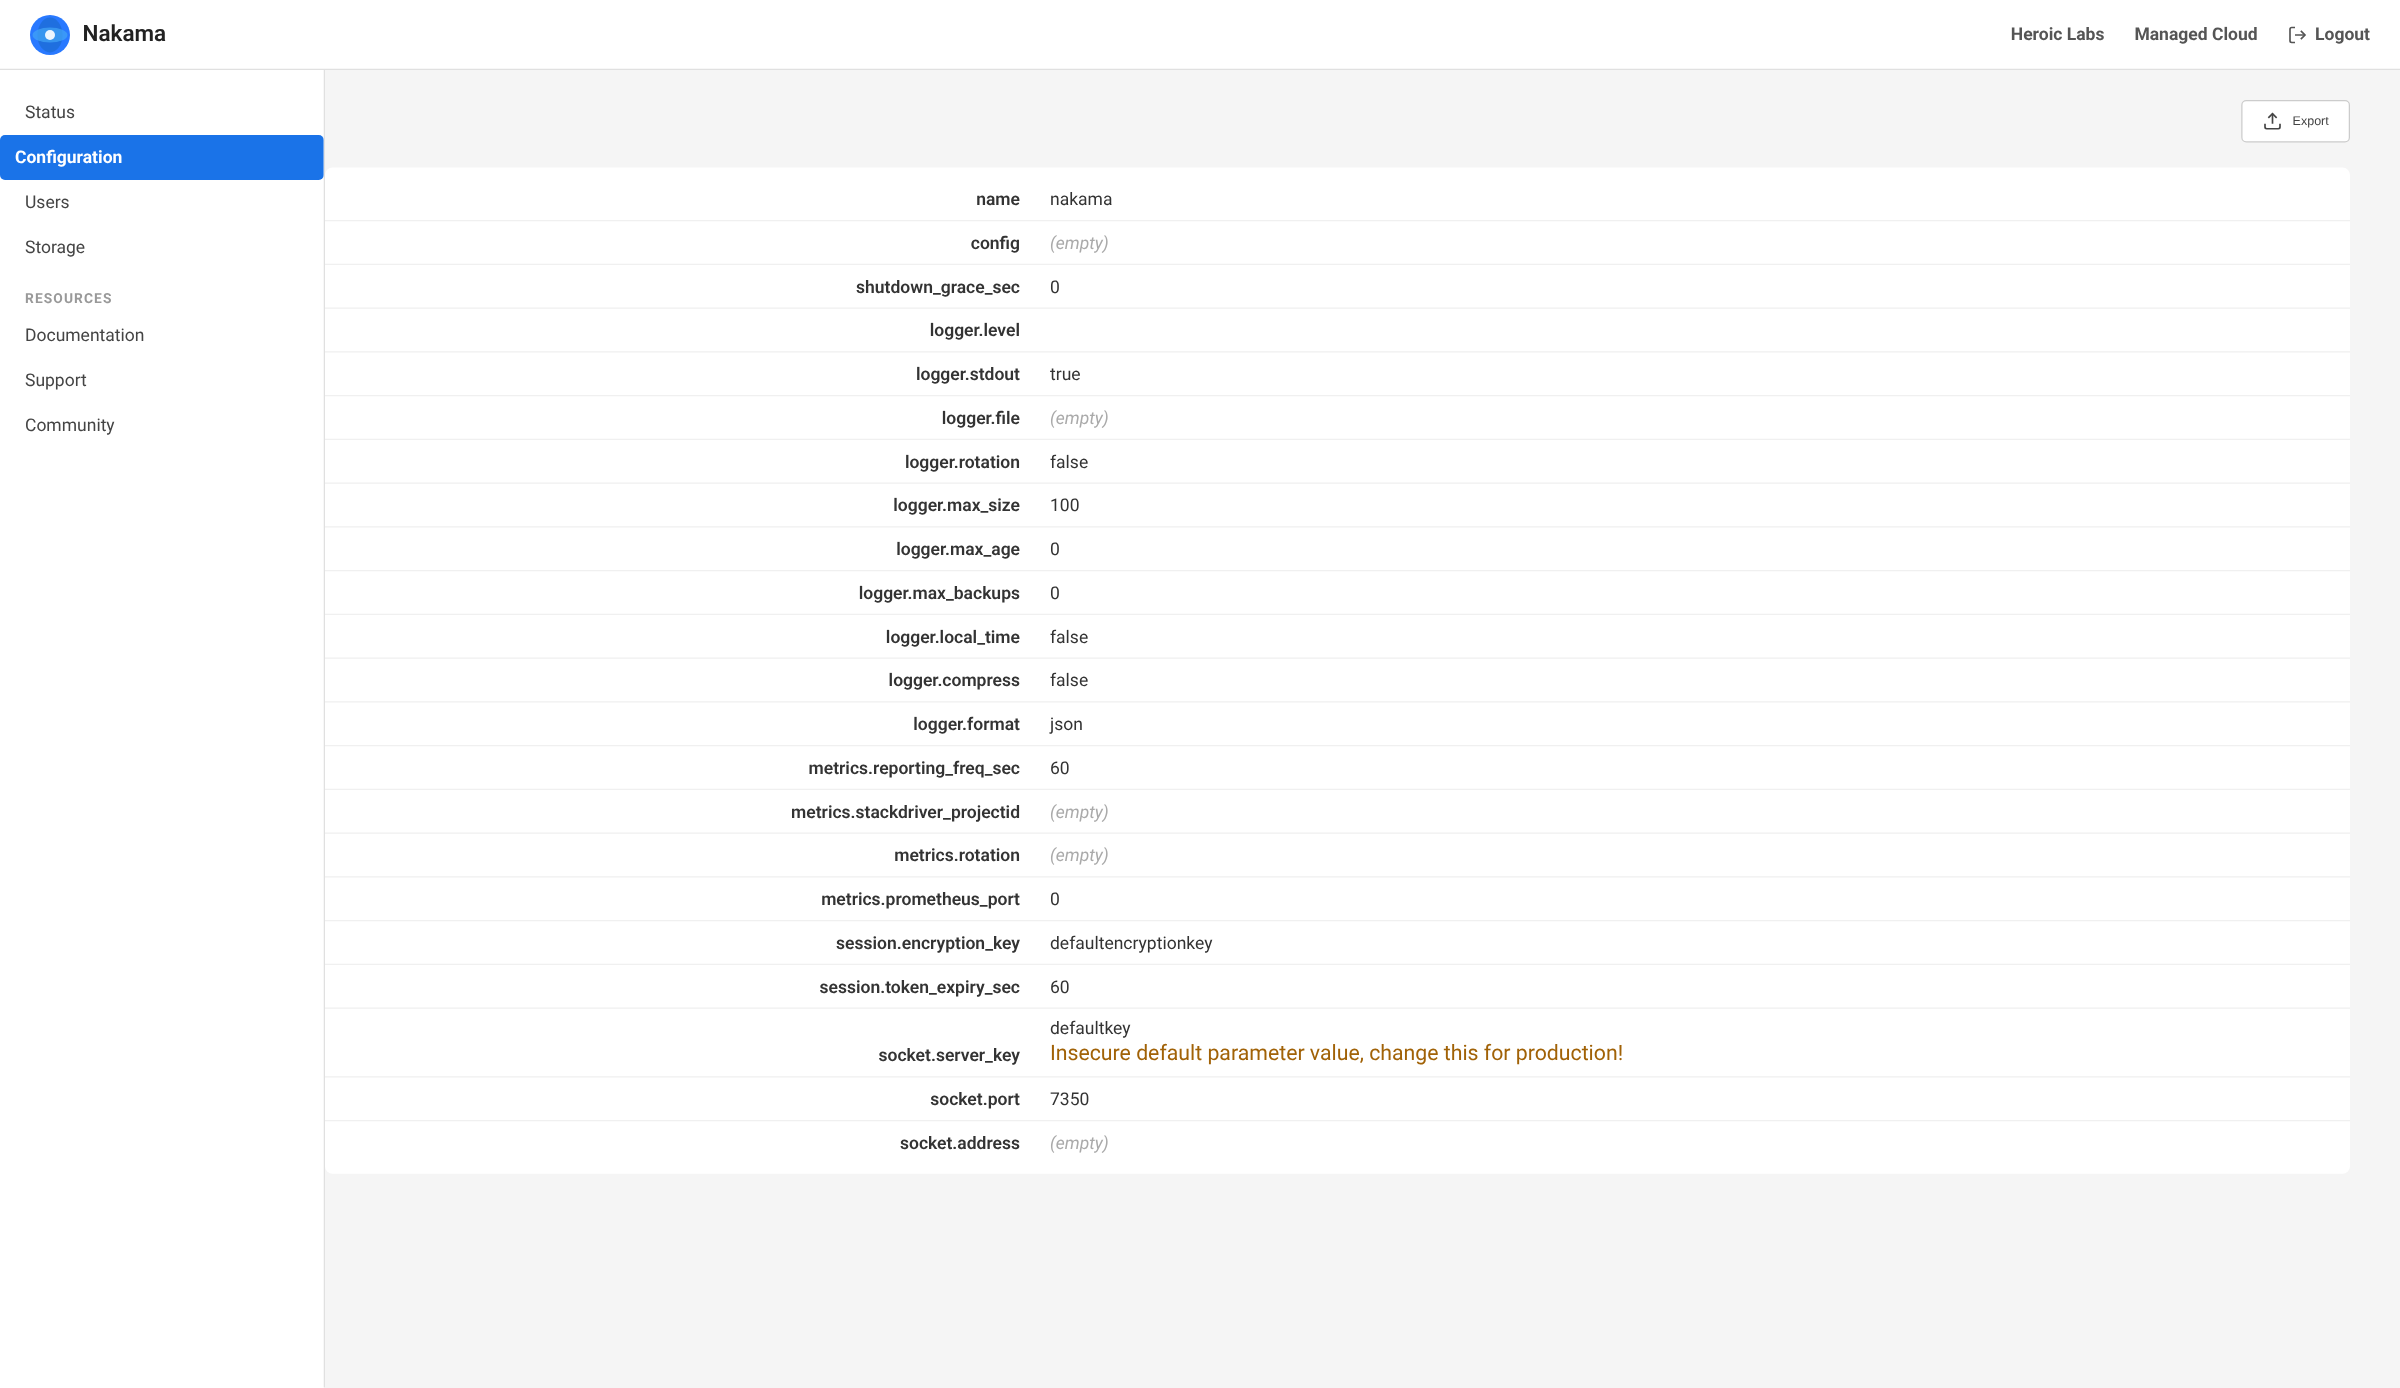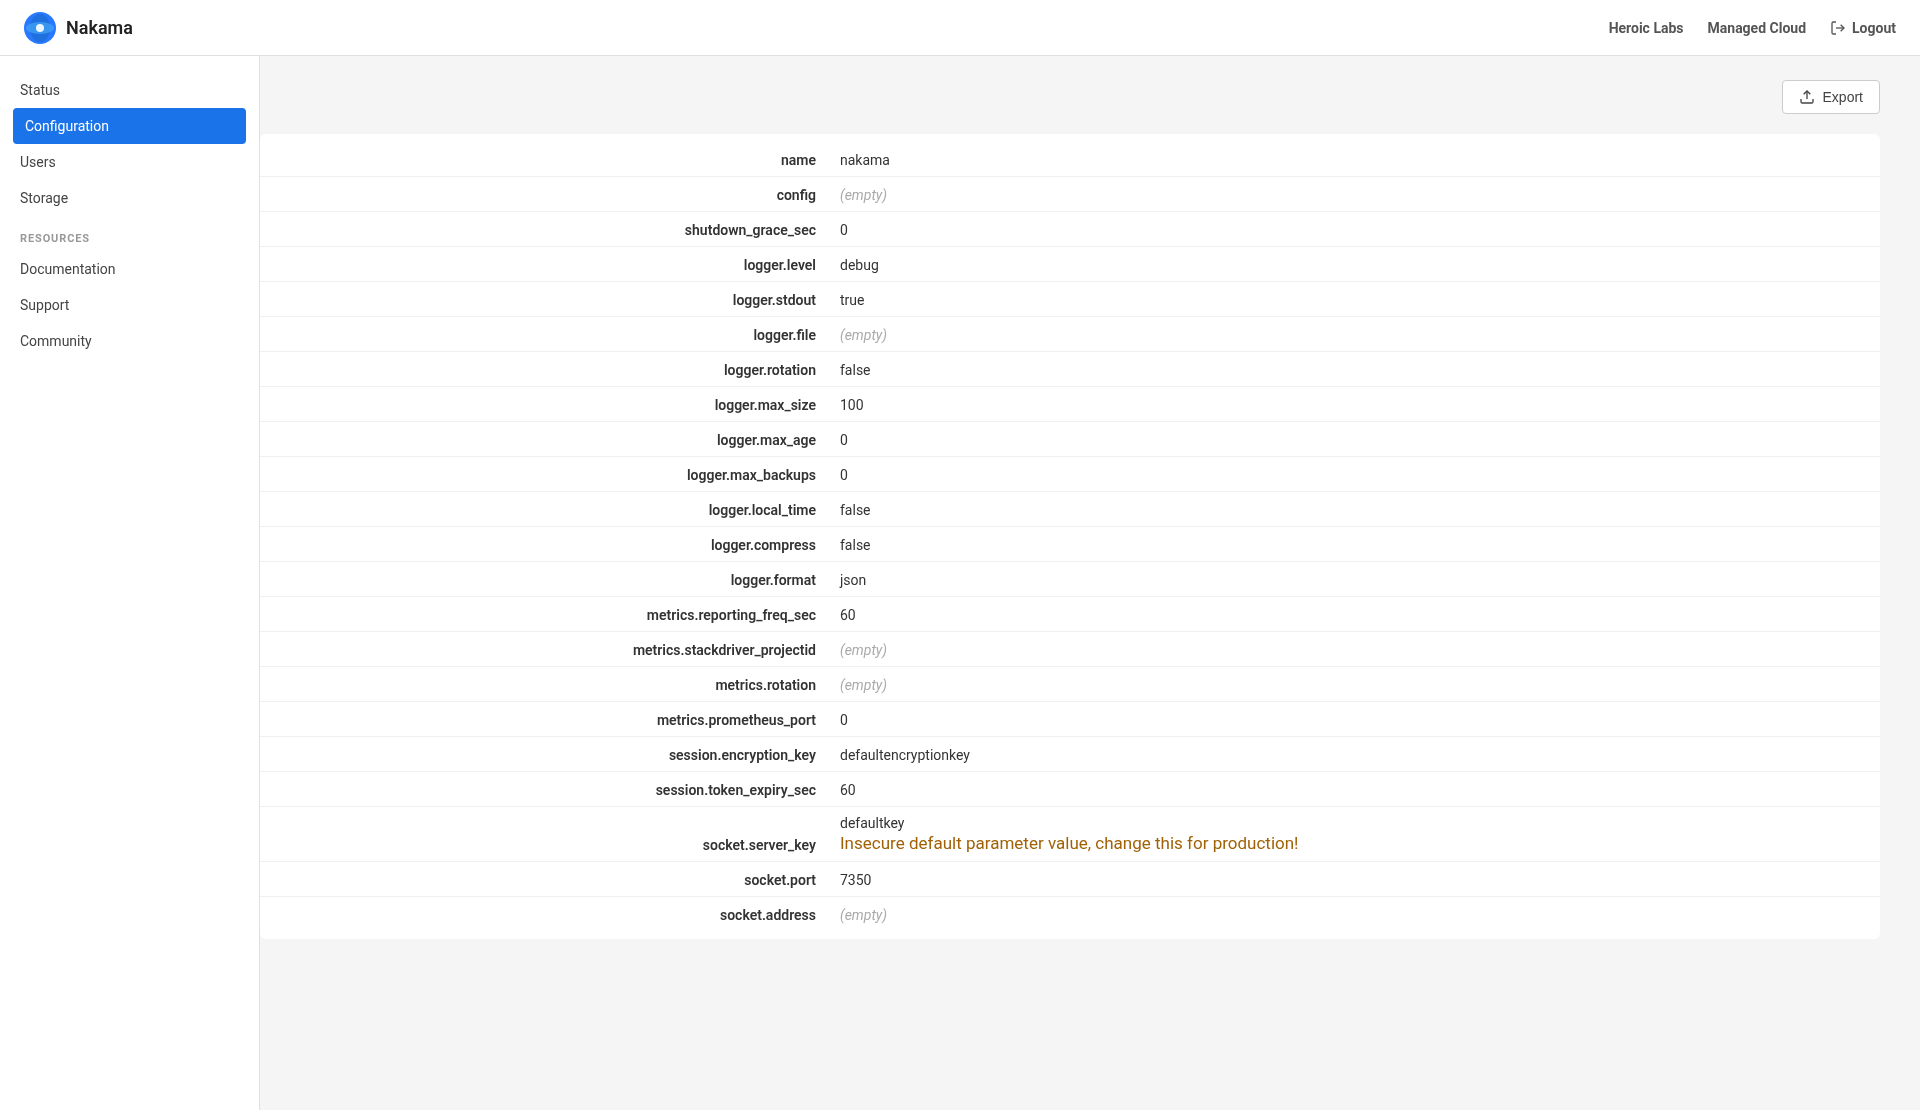--- a/index.html
+++ b/index.html
@@ -76,22 +76,23 @@
       padding: 10px 20px;
       font-size: 14px;
       color: #444;
       cursor: pointer;
       text-decoration: none;
     }
     .sidebar-item.active {
       background: #1a73e8;
       color: #fff;
       border-radius: 4px;
-      margin: 0 13px;
+      margin: 0 0;
       padding: 10px 12px;
+      font-weight: bold;
     }
     .sidebar-section-label {
       font-size: 11px;
       font-weight: 700;
       color: #999;
       text-transform: uppercase;
       letter-spacing: 0.08em;
       padding: 16px 20px 6px;
     }
 
@@ -109,21 +110,21 @@
       margin-bottom: 20px;
     }
     .export-btn {
       display: flex;
       align-items: center;
       gap: 8px;
       padding: 8px 16px;
       border: 1px solid #ccc;
       border-radius: 4px;
       background: #fff;
-      font-size: 14px;
+      font-size: 10px;
       color: #444;
       cursor: pointer;
     }
     .config-row {
       display: flex;
       align-items: flex-end;
       padding: 8px 0;
       border-bottom: 1px solid #f0f0f0;
     }
     .config-row:last-child { border-bottom: none; }
@@ -228,23 +229,20 @@
           </div>
         </div>
         <div class="config-row">
           <div class="config-key">shutdown_grace_sec</div>
           <div style="flex: 1 1 0%;">
             <div class="config-value">0</div>
           </div>
         </div>
         <div class="config-row">
           <div class="config-key">logger.level</div>
-          <div style="flex: 1 1 0%;">
-            <div class="config-value">debug</div>
-          </div>
         </div>
         <div class="config-row">
           <div class="config-key">logger.stdout</div>
           <div style="flex: 1 1 0%;">
             <div class="config-value">true</div>
           </div>
         </div>
         <div class="config-row">
           <div class="config-key">logger.file</div>
           <div style="flex: 1 1 0%;">

